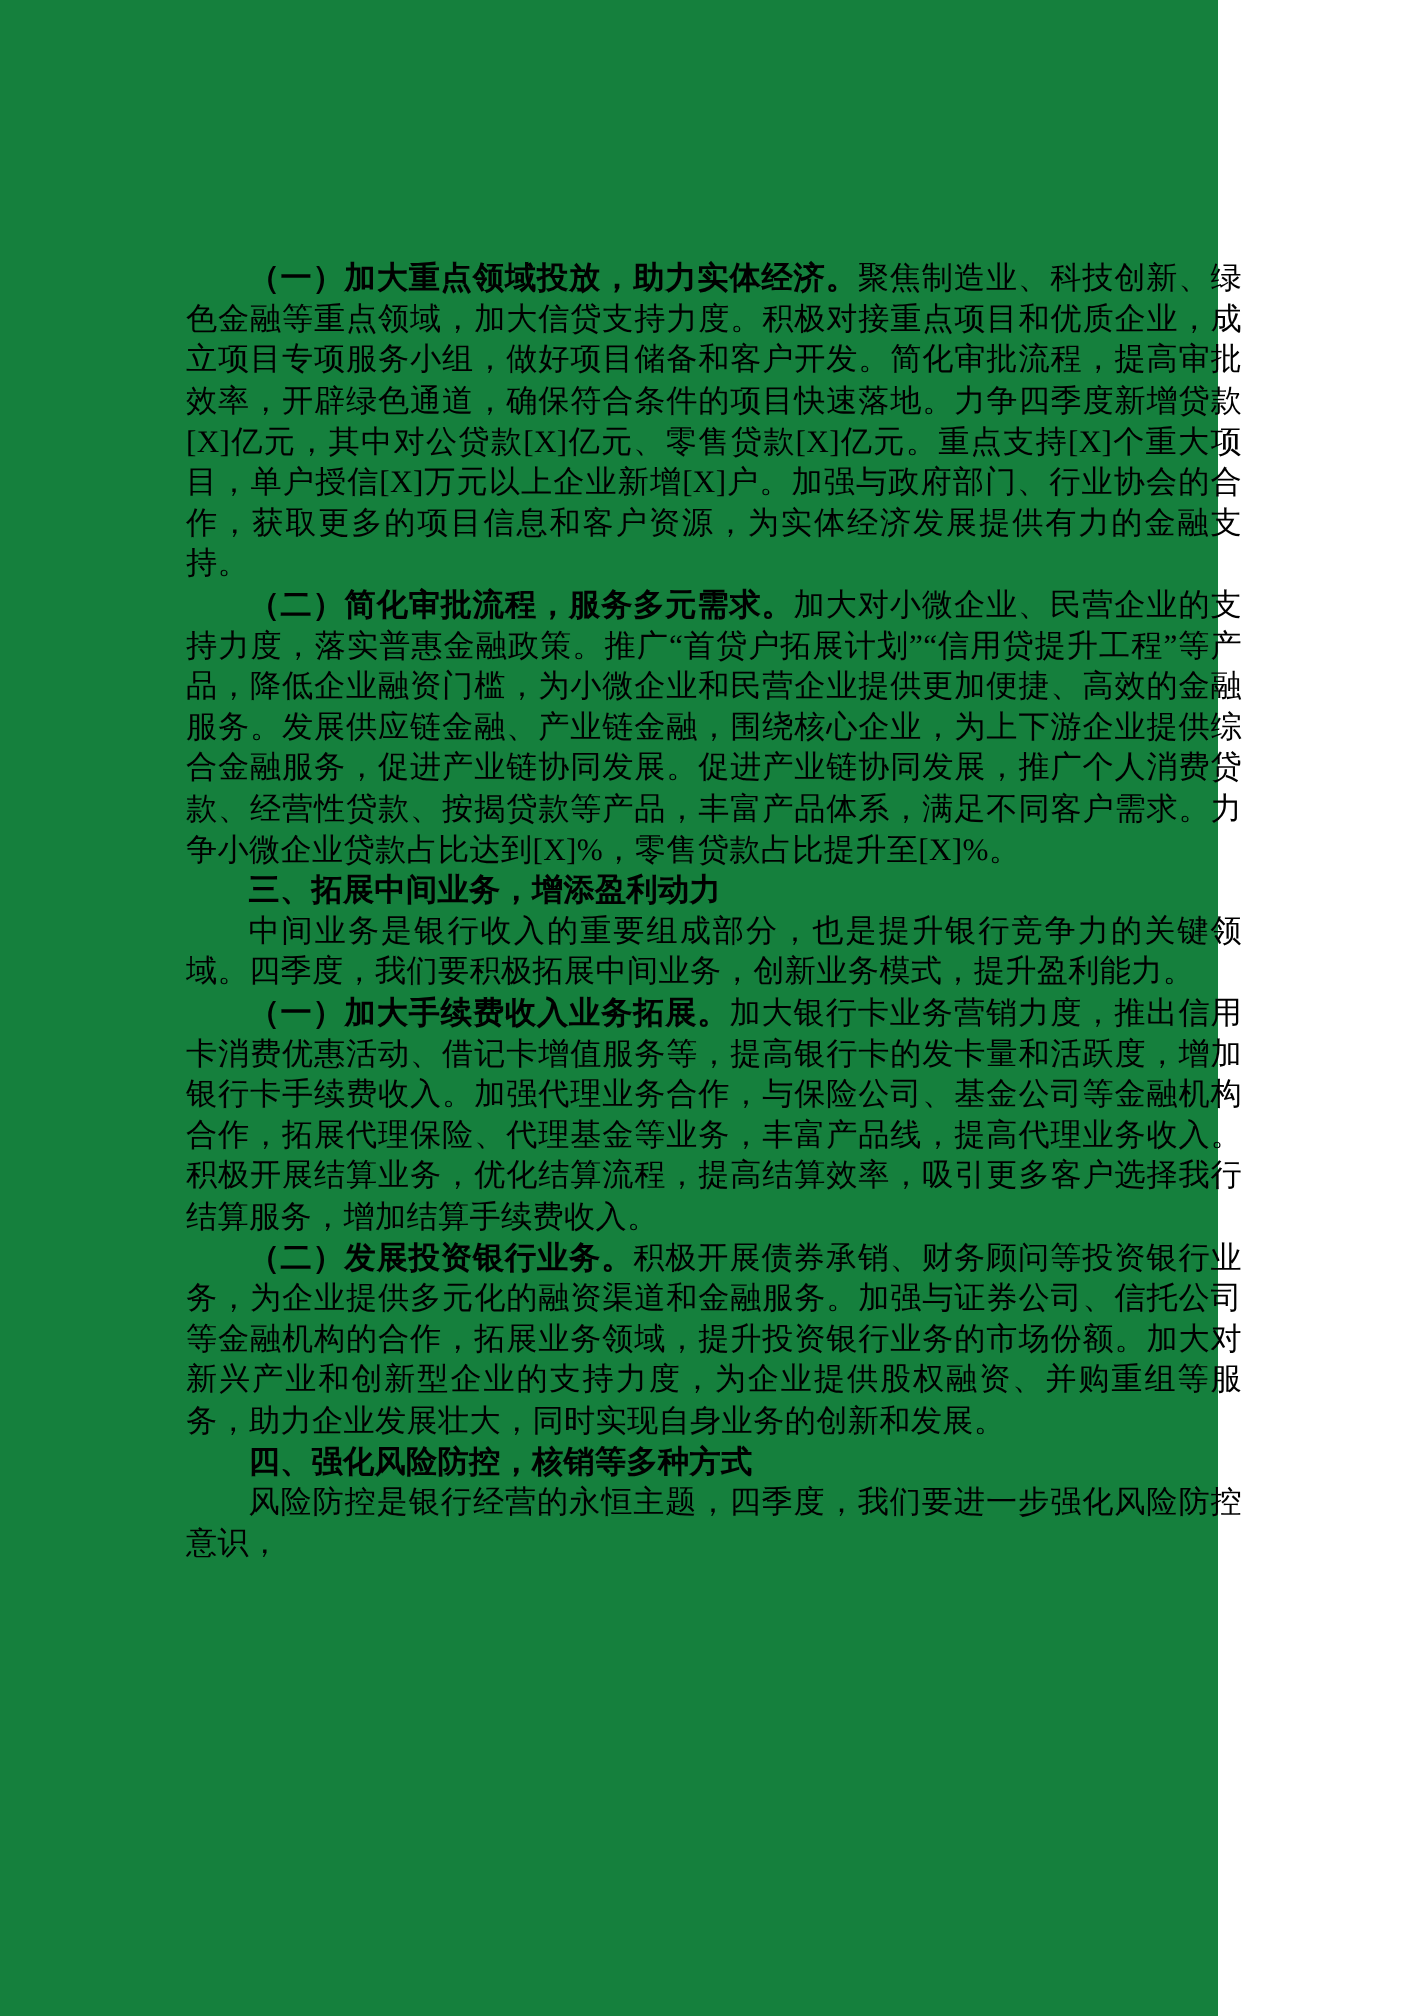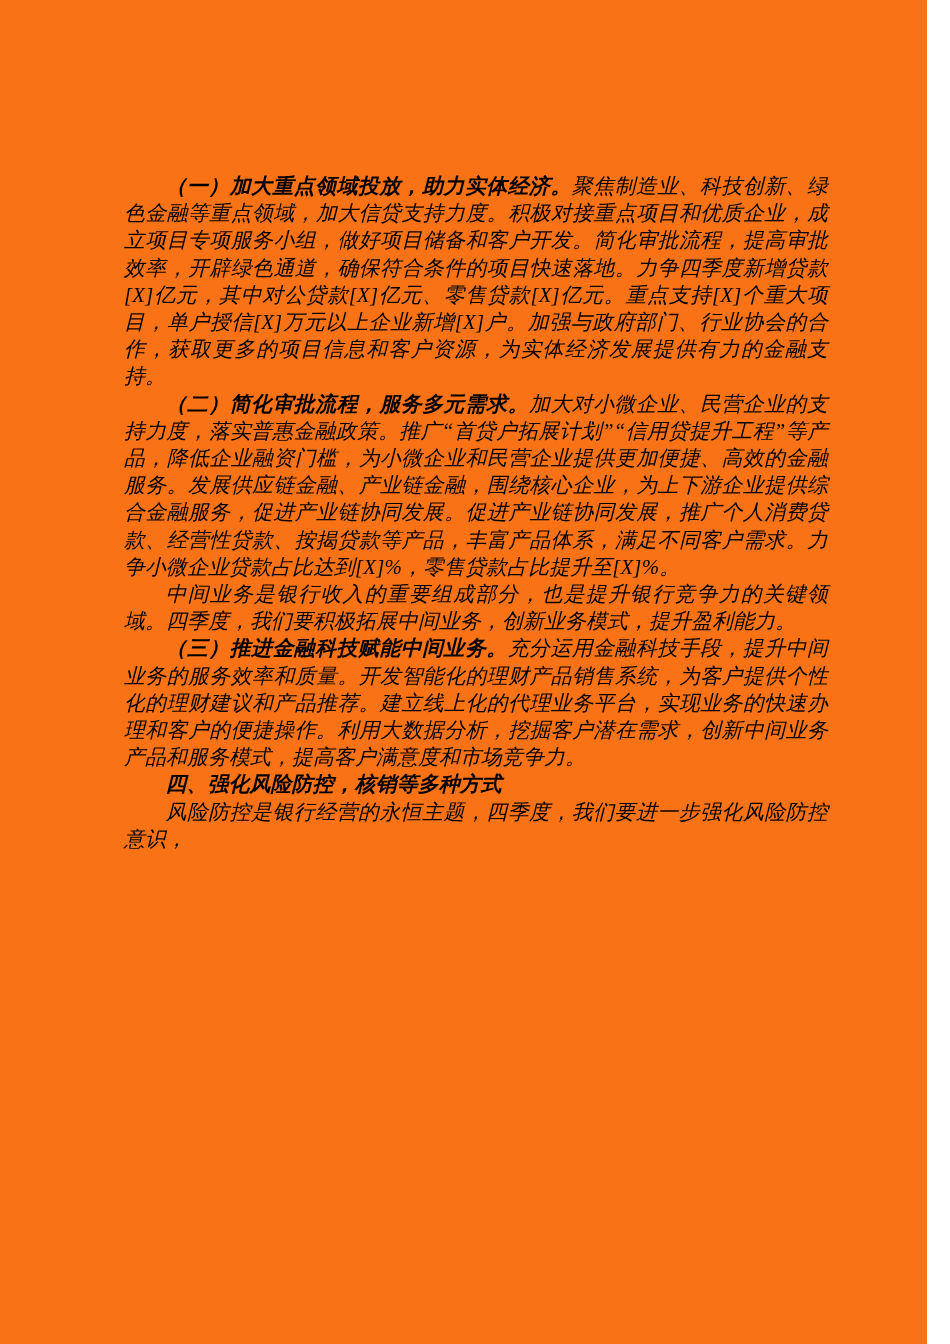--- a/index.html
+++ b/index.html
@@ -14,24 +14,23 @@
     overflow: hidden;
     font-family: "Liberation Serif", "DejaVu Serif", serif;
     color: #000000;
     -webkit-font-smoothing: antialiased;
   }
 
   #page {
     position: absolute;
     left: 0;
     top: 0;
-    width: 927px;
+    width: 812px;
     height: 1344px;
-    background: #f97316;
-    font-style: italic;
+    background: #15803d;
   }
 
   #doc-body {
     position: absolute;
     left: 124px;
     top: 172px;
     width: 704px;
   }
 
   p.para {
@@ -64,18 +63,20 @@
     font-weight: normal;
   }
 </style>
 </head>
 <body>
 
 <div id="page">
   <div id="doc-body">
       <p class="para"><span class="lead">（一）加大重点领域投放，助力实体经济。</span><span class="plain">聚焦制造业、科技创新、绿色金融等重点领域，加大信贷支持力度。积极对接重点项目和优质企业，成立项目专项服务小组，做好项目储备和客户开发。简化审批流程，提高审批效率，开辟绿色通道，确保符合条件的项目快速落地。力争四季度新增贷款[X]亿元，其中对公贷款[X]亿元、零售贷款[X]亿元。重点支持[X]个重大项目，单户授信[X]万元以上企业新增[X]户。加强与政府部门、行业协会的合作，获取更多的项目信息和客户资源，为实体经济发展提供有力的金融支持。</span></p>
       <p class="para"><span class="lead">（二）简化审批流程，服务多元需求。</span><span class="plain">加大对小微企业、民营企业的支持力度，落实普惠金融政策。推广“首贷户拓展计划”“信用贷提升工程”等产品，降低企业融资门槛，为小微企业和民营企业提供更加便捷、高效的金融服务。发展供应链金融、产业链金融，围绕核心企业，为上下游企业提供综合金融服务，促进产业链协同发展。促进产业链协同发展，推广个人消费贷款、经营性贷款、按揭贷款等产品，丰富产品体系，满足不同客户需求。力争小微企业贷款占比达到[X]%，零售贷款占比提升至[X]%。</span></p>
+      <p class="heading"><span class="lead">三、拓展中间业务，增添盈利动力</span></p>
       <p class="para"><span class="plain">中间业务是银行收入的重要组成部分，也是提升银行竞争力的关键领域。四季度，我们要积极拓展中间业务，创新业务模式，提升盈利能力。</span></p>
-      <p class="para"><span class="lead">（三）推进金融科技赋能中间业务。</span><span class="plain">充分运用金融科技手段，提升中间业务的服务效率和质量。开发智能化的理财产品销售系统，为客户提供个性化的理财建议和产品推荐。建立线上化的代理业务平台，实现业务的快速办理和客户的便捷操作。利用大数据分析，挖掘客户潜在需求，创新中间业务产品和服务模式，提高客户满意度和市场竞争力。</span></p>
+      <p class="para"><span class="lead">（一）加大手续费收入业务拓展。</span><span class="plain">加大银行卡业务营销力度，推出信用卡消费优惠活动、借记卡增值服务等，提高银行卡的发卡量和活跃度，增加银行卡手续费收入。加强代理业务合作，与保险公司、基金公司等金融机构合作，拓展代理保险、代理基金等业务，丰富产品线，提高代理业务收入。积极开展结算业务，优化结算流程，提高结算效率，吸引更多客户选择我行结算服务，增加结算手续费收入。</span></p>
+      <p class="para"><span class="lead">（二）发展投资银行业务。</span><span class="plain">积极开展债券承销、财务顾问等投资银行业务，为企业提供多元化的融资渠道和金融服务。加强与证券公司、信托公司等金融机构的合作，拓展业务领域，提升投资银行业务的市场份额。加大对新兴产业和创新型企业的支持力度，为企业提供股权融资、并购重组等服务，助力企业发展壮大，同时实现自身业务的创新和发展。</span></p>
       <p class="heading"><span class="lead">四、强化风险防控，核销等多种方式</span></p>
       <p class="para"><span class="plain">风险防控是银行经营的永恒主题，四季度，我们要进一步强化风险防控意识，</span></p>
     </div>
 </div>
 
 </body></html>

